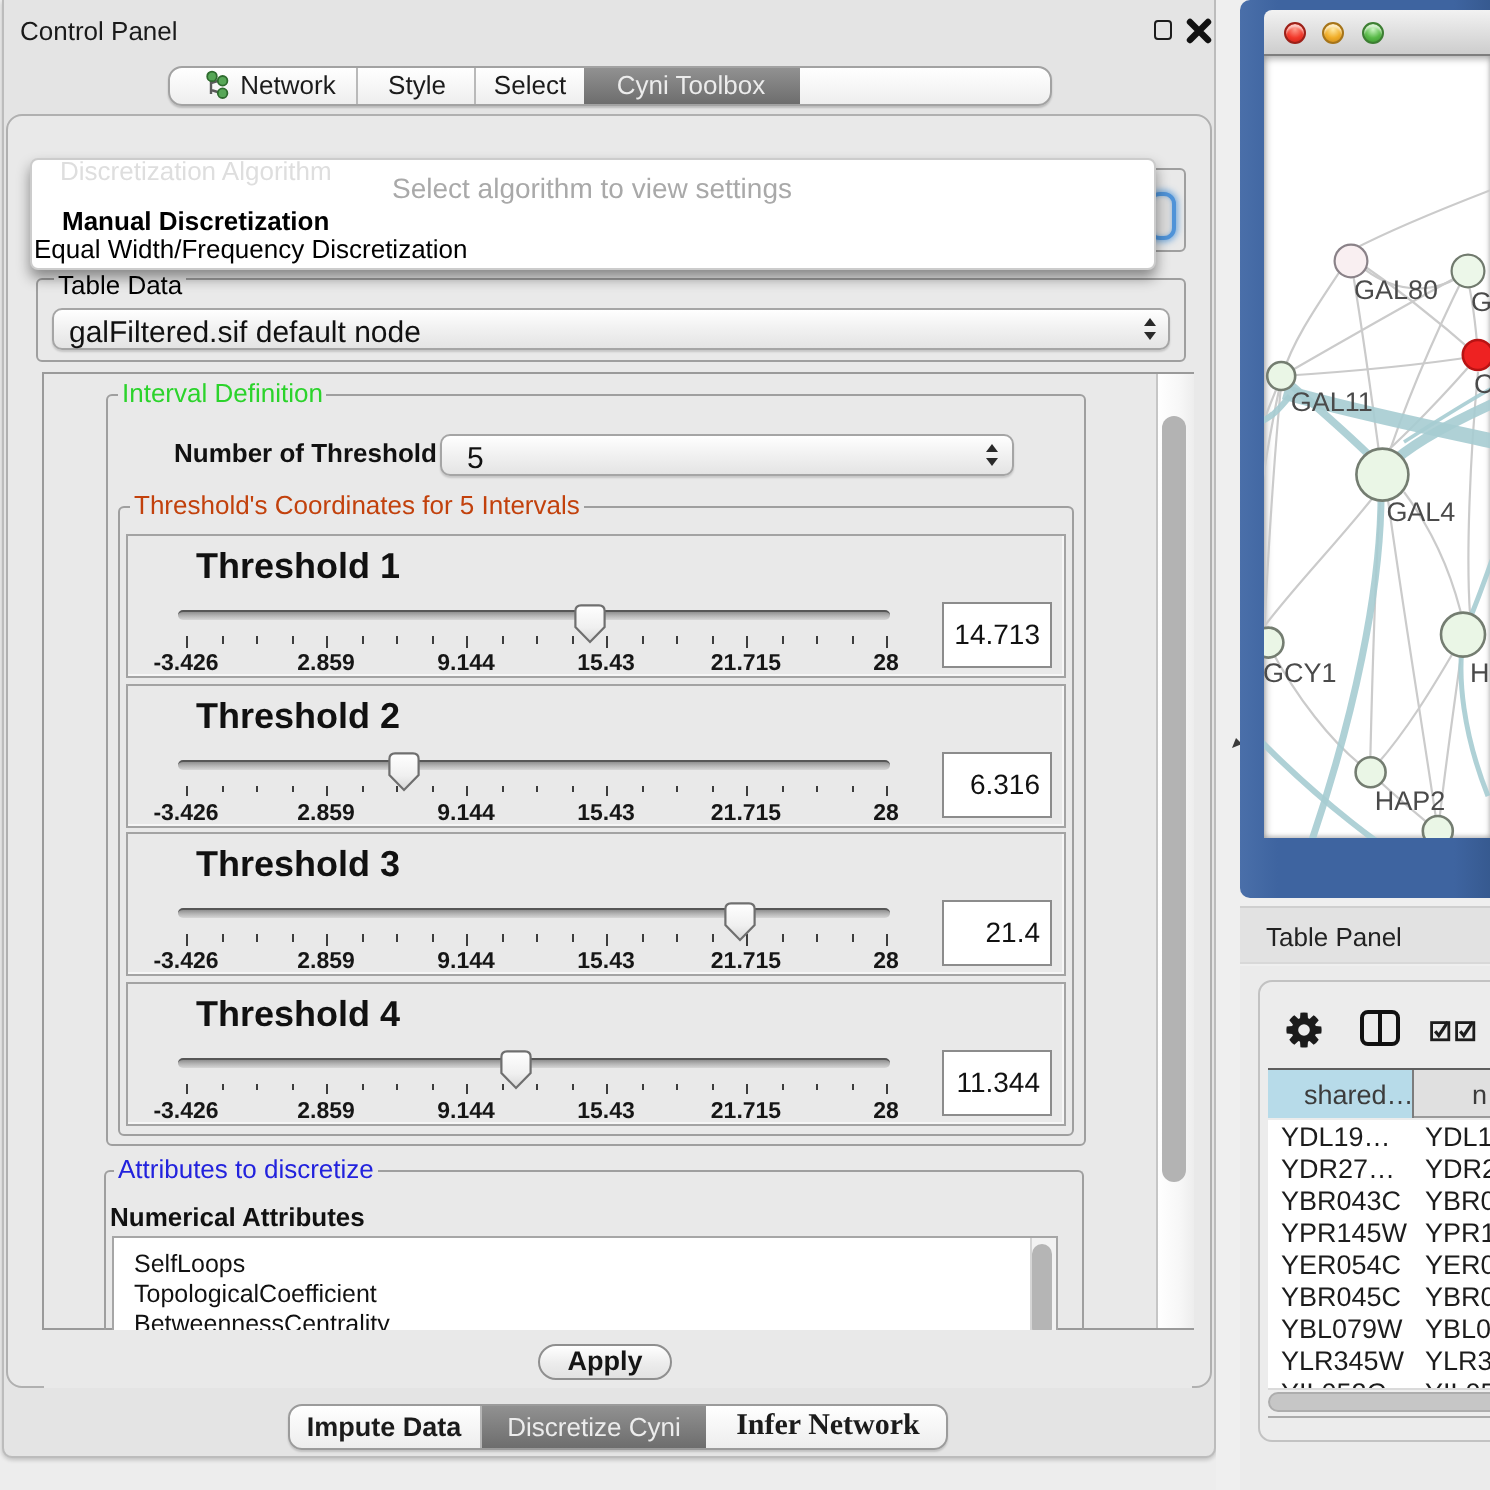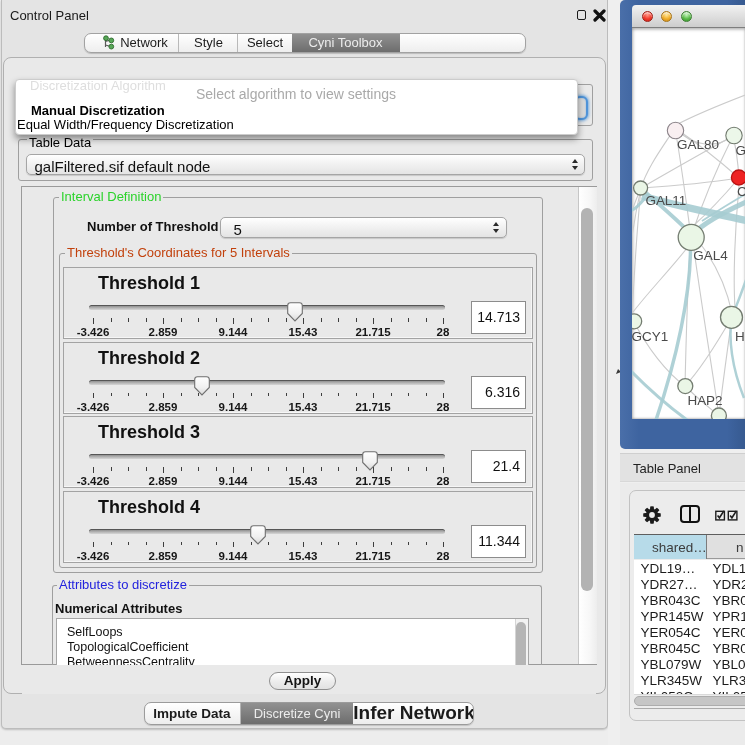--- a/index.html
+++ b/index.html
@@ -272,21 +272,21 @@
 <div class="abs" style="left:22px; top:664.5px; width:574px; height:29px; background:#e9e9e9;"></div>
 
 <div class="abs" style="left:269px; top:672px; width:67px; height:18px; border:1px solid #8f8f8f; border-radius:9px;
      background:linear-gradient(#ffffff,#ececec 55%,#e2e2e2); font-size:13.5px; font-weight:bold; color:#151515;
      text-align:center; line-height:16.5px;">Apply</div>
 
 <div class="abs" style="left:143.5px; top:702px; width:330.5px; height:22.5px; border:1px solid #9b9b9b; border-radius:7px;
      background:linear-gradient(#ffffff,#ededed); overflow:hidden; box-shadow:0 1px 1px rgba(0,0,0,0.15);">
   <div class="seg" style="left:0; width:96px; border-right:1px solid #b5b5b5; font-weight:bold; font-size:13.5px;">Impute Data</div>
   <div class="seg segdark" style="left:96.5px; width:112px;">Discretize Cyni</div>
-  <div class="seg" style="left:208.5px; width:122px; font-weight:bold; font-size:19px;">Infer Network</div>
+  <div class="seg" style="left:208.5px; width:122px; font-weight:bold; font-size:15px;font-family:Liberation Serif, serif;">Infer Network</div>
 </div>
 
 <div class="abs" style="left:15px; top:79px; width:562.5px; height:56px; background:#ffffff;
      border:1px solid #cccccc; border-radius:4px; box-shadow:0 4px 7px rgba(0,0,0,0.42);"></div>
 <div class="abs" style="left:30px; top:77.5px; font-size:13px; color:#dedede;">Discretization Algorithm</div>
 <div class="abs" style="left:15px; top:86px; width:562px; text-align:center; font-size:14px; color:#a9a9a9;">Select algorithm to view settings</div>
 <div class="abs" style="left:31px; top:102.5px; font-size:13px; font-weight:bold; color:#000;">Manual Discretization</div>
 <div class="abs" style="left:17px; top:116.5px; font-size:13px; color:#000;">Equal Width/Frequency Discretization</div>
 
 <div class="abs" style="left:608px; top:0; width:137px; height:745px; background:#efefef;"></div>

